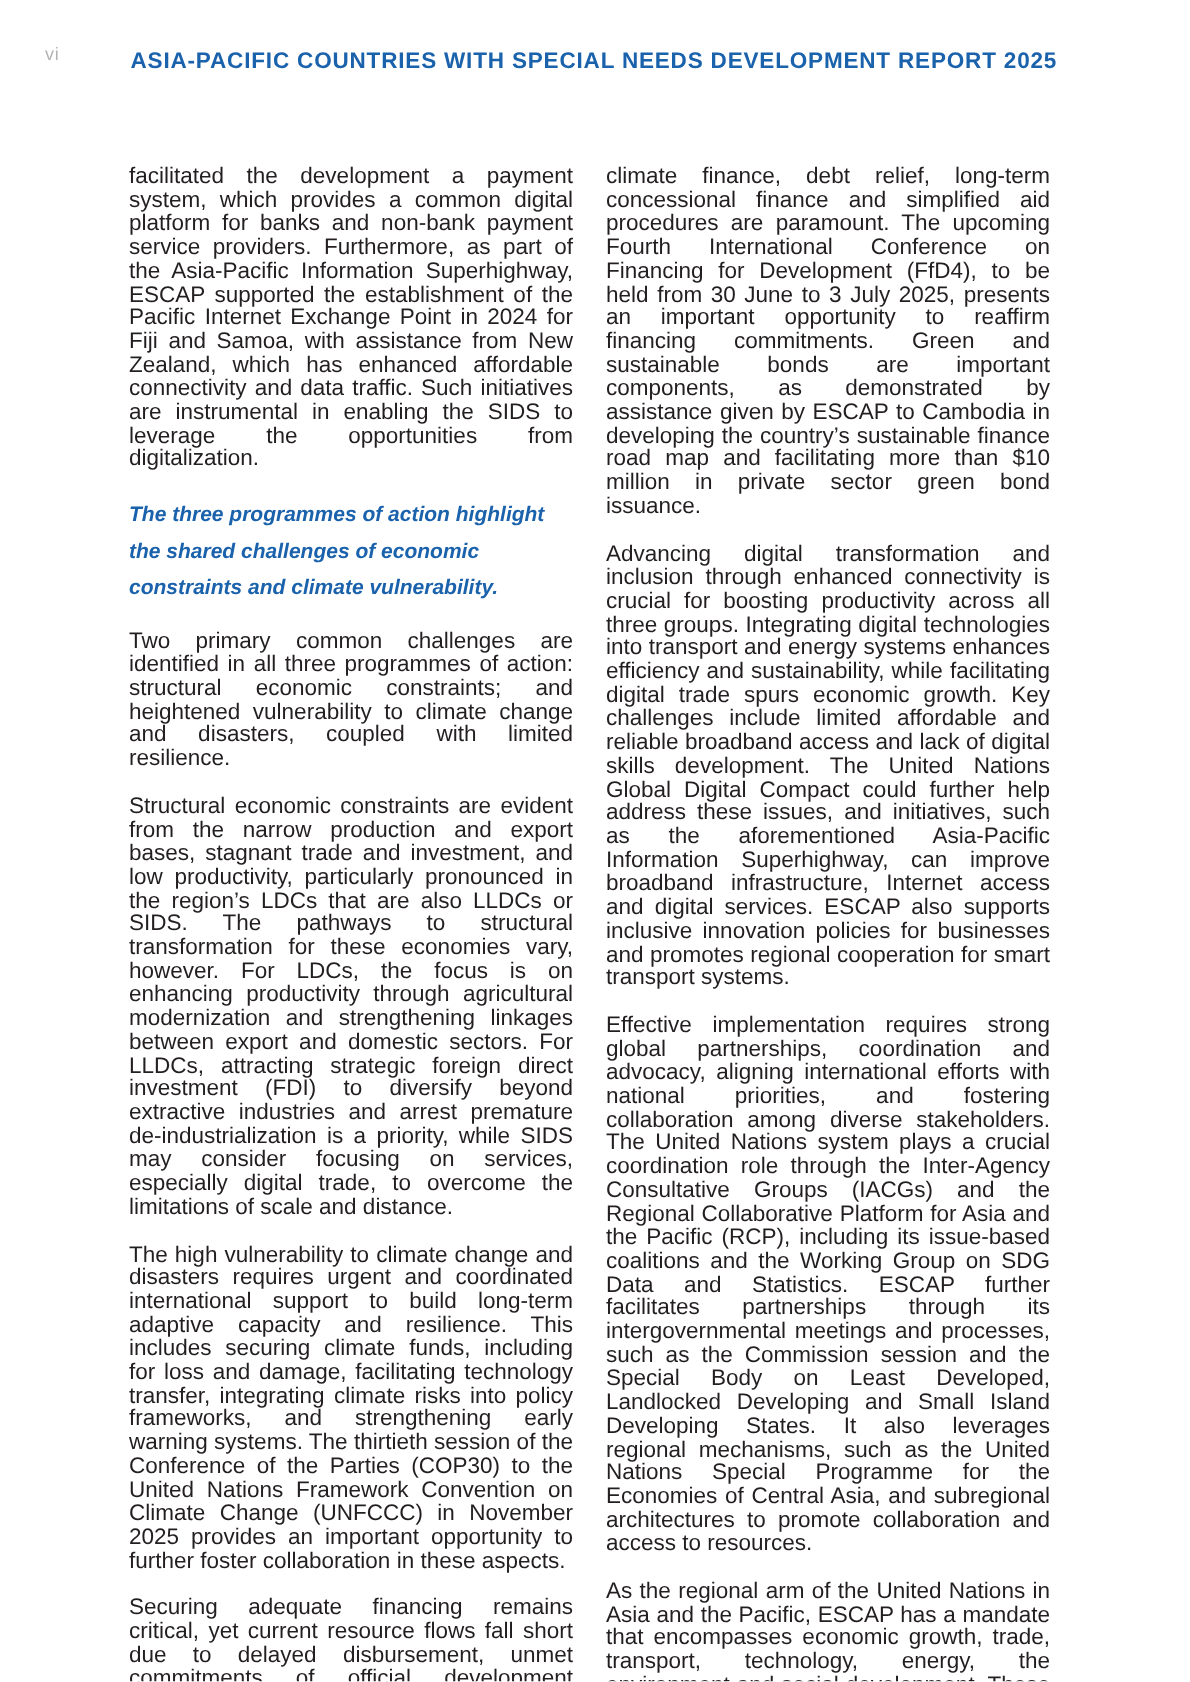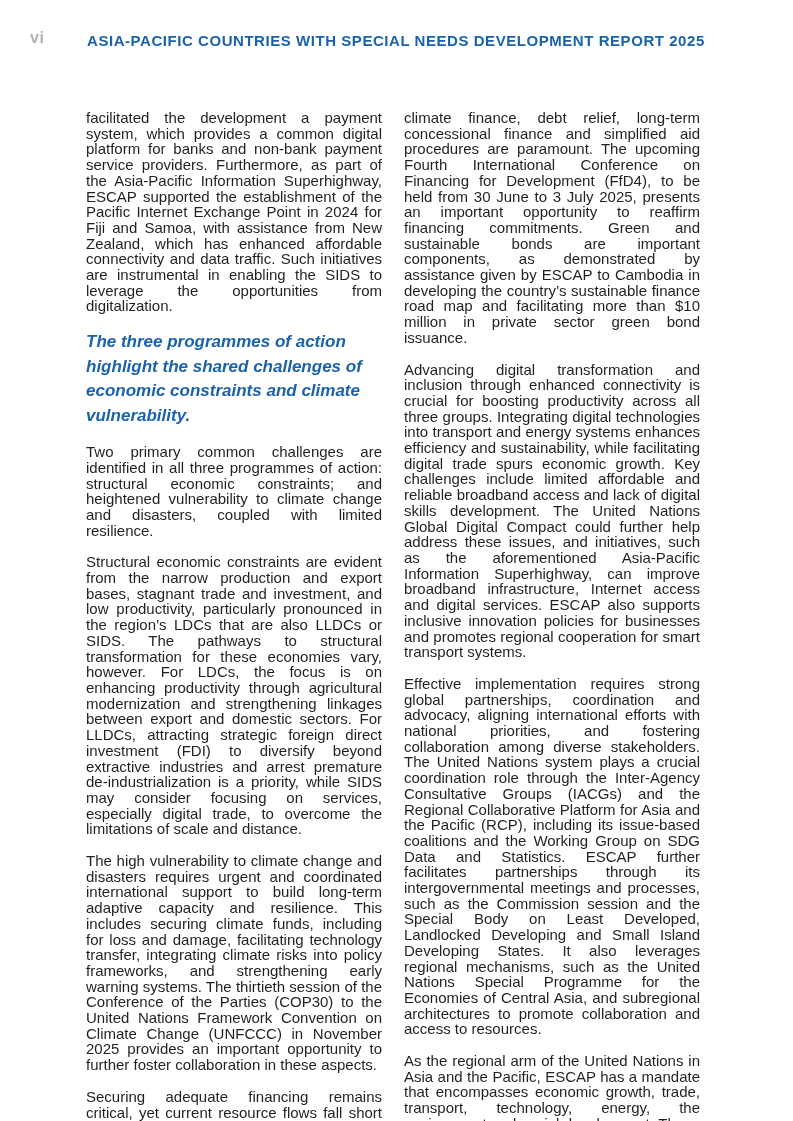--- a/index.html
+++ b/index.html
@@ -22,22 +22,22 @@
     position:absolute;
     top:26px;
     left:0;
     width:100%;
     height:24px;
   }
   .page-number{
     position:absolute;
     left:30px;
     top:3px;
-    font-size:16px;
-    font-weight:bold;
+    font-size:12px;
+    font-weight:normal;
     color:var(--pagenum);
     letter-spacing:0.5px;
   }
   .report-title{
     position:absolute;
     left:87px;
     top:6px;
     font-size:15px;
     font-weight:bold;
     color:var(--accent);
@@ -56,21 +56,21 @@
     flex:0 0 296px;
   }
   .body-paragraph{
     font-size:15px;
     line-height:15.7px;
     text-align:justify;
     color:var(--body);
     margin:0 0 16px 0;
   }
   .section-heading{
-    font-size:17px;
+    font-size:14px;
     line-height:24.5px;
     font-weight:bold;
     font-style:italic;
     color:var(--accent);
     margin:7px 0 16px 0;
     text-align:left;
   }
 </style>
 </head>
 <body>

